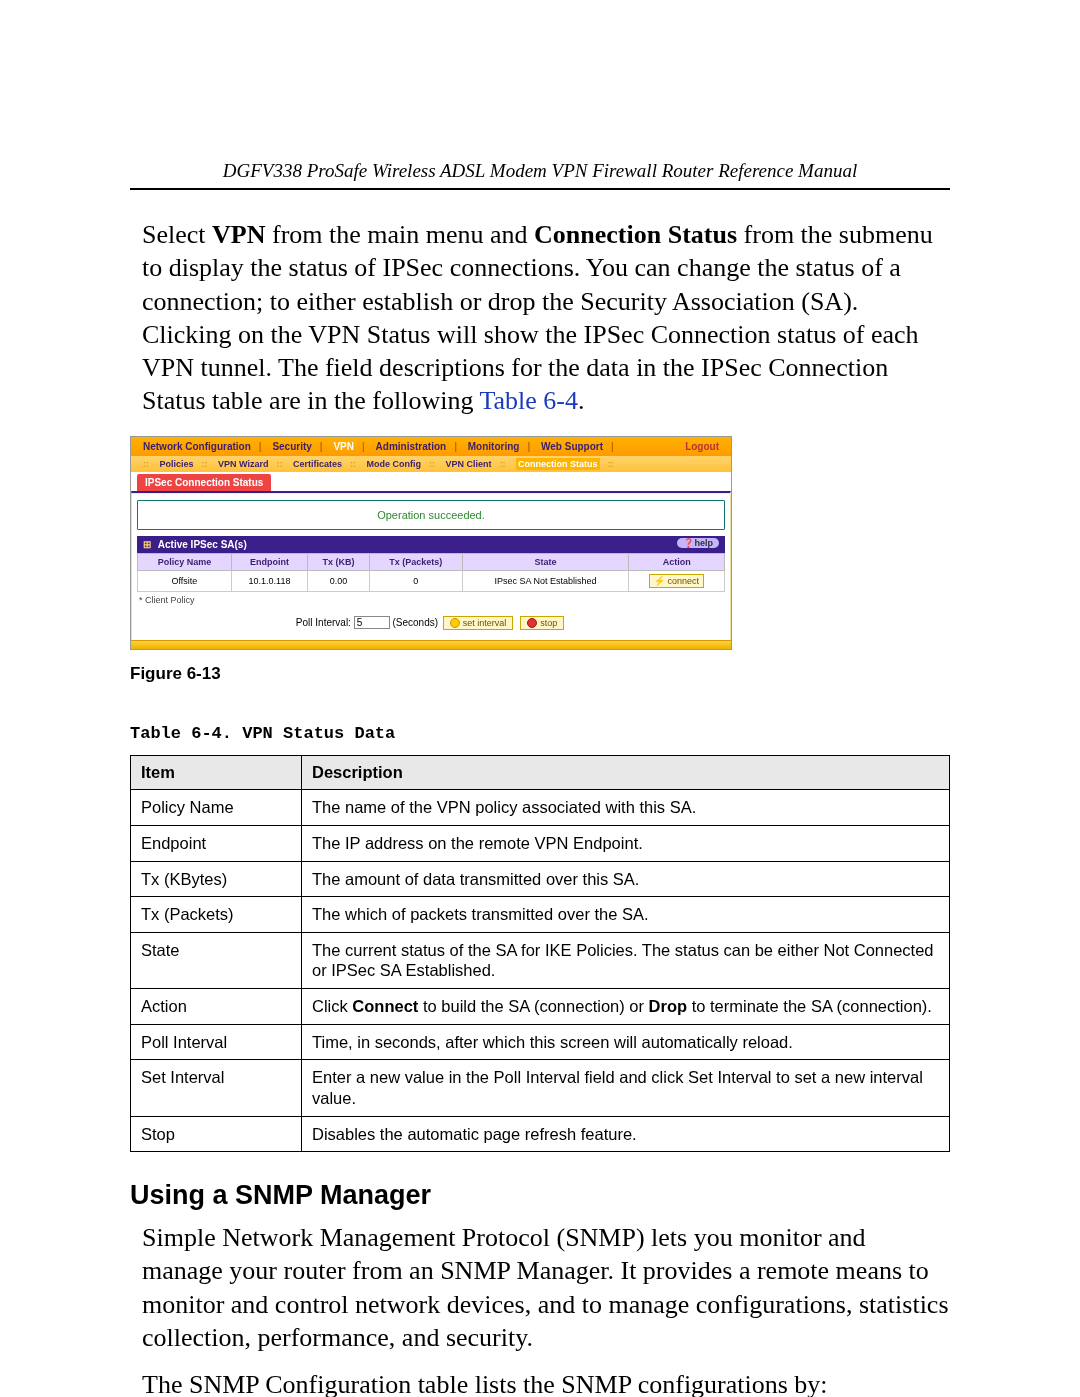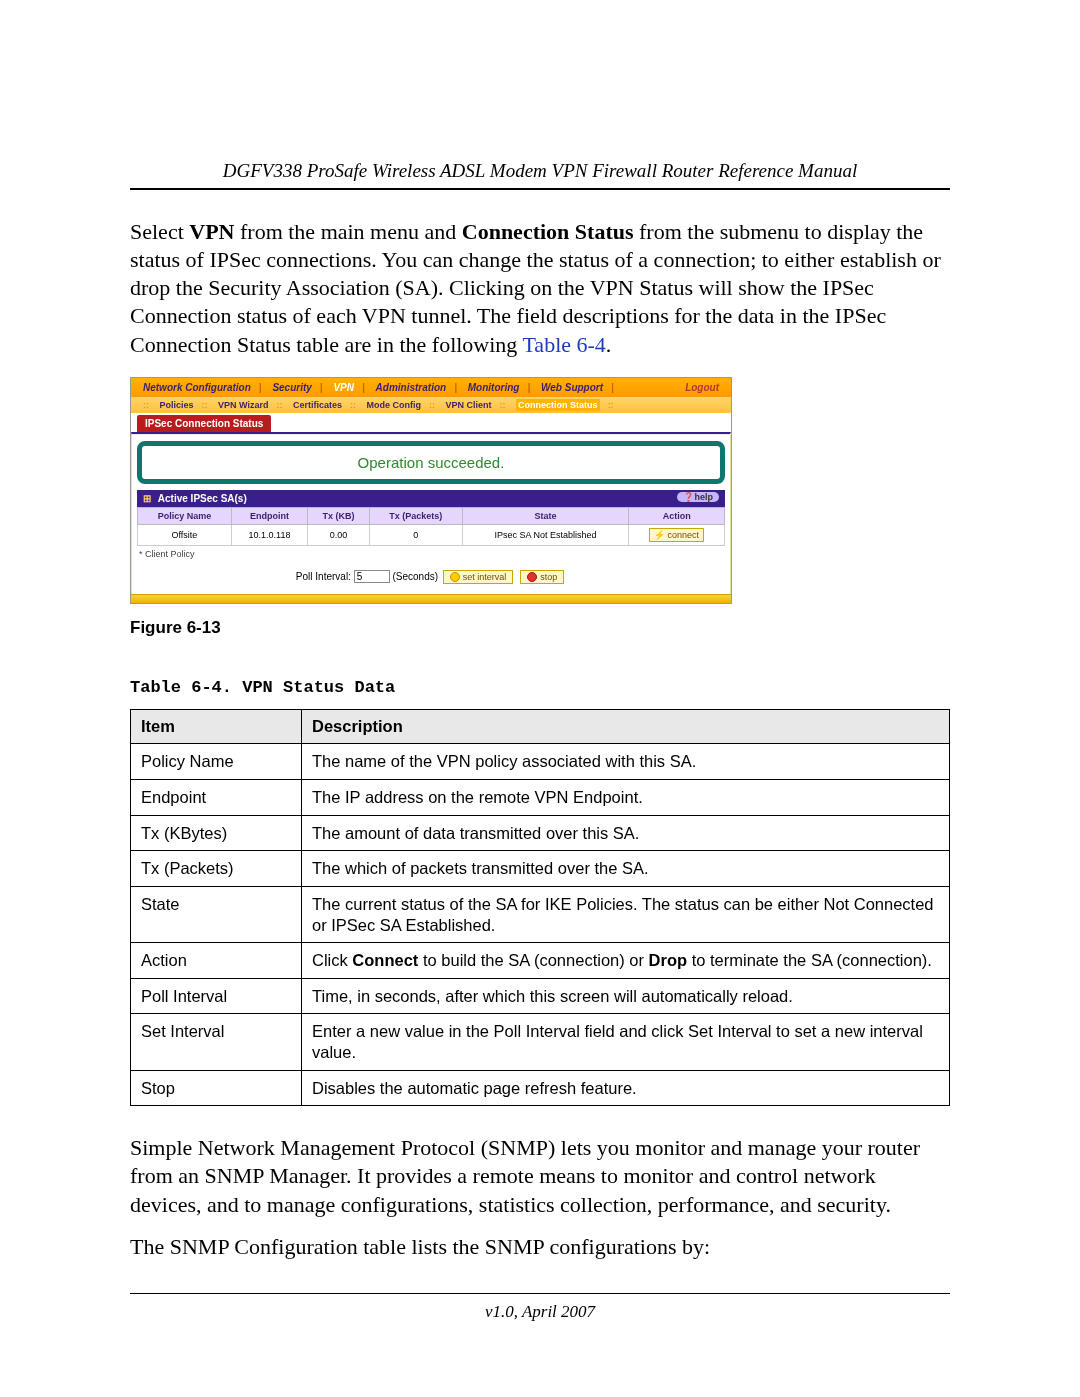--- a/index.html
+++ b/index.html
@@ -18,23 +18,23 @@
     font-style: italic;
     font-size: 19px;
     margin-bottom: 6px;
   }
   .hr-thick {
     border: none;
     border-top: 2px solid #000;
     margin: 0 0 28px 0;
   }
   .body-text {
-    font-size: 22px;
+    font-size: 26px;
     line-height: 1.28;
-    margin: 0 0 10px 0;
+    margin: 0 0 10px 12px;
   }
   .link {
     color: #1a3bbb;
   }
 
   
   .figure-wrap {
     margin: 18px 0 14px 0;
   }
   .ss {
@@ -45,60 +45,60 @@
     box-shadow: 0 0 0 1px #e8dfa0 inset;
   }
   .ss-topbar {
     background: linear-gradient(#ffb100, #ff9b00);
     padding: 4px 8px;
     color: #3a1e6f;
     font-weight: bold;
     white-space: nowrap;
     overflow: hidden;
   }
-  .ss-topbar span { margin: 0 4px; color:#3a1e6f;font-style:italic; }
+  .ss-topbar span { margin: 0 4px; color:#3a1e6f; }
   .ss-topbar .sep { color:#c06a00; }
   .ss-topbar .active { color:#fff; }
   .ss-topbar .logout { color:#b33; float:right;}
   .ss-subbar {
     background: linear-gradient(#ffd36b,#ffc23a);
     padding: 3px 8px;
     color: #3a1e6f;
     font-weight: bold;
     font-size: 9px;
     white-space: nowrap;
   }
   .ss-subbar span { margin: 0 4px; }
   .ss-subbar .sep { color:#d4a020; }
   .ss-subbar .active { color:#fff; background:#ffb400; padding:1px 2px;}
   .ss-tab {
     background:#fff;
     padding: 2px 0 0 6px;
   }
   .ss-tab-label {
     display:inline-block;
-    background:#b91c1c;
+    background:#ef4444;
     color:#fff;
     font-weight:bold;
     font-size:10px;
     padding:3px 8px;
     border-radius: 2px 2px 0 0;
   }
   .ss-divider {
     border-top:2px solid #3a1e8a;
     margin:0;
   }
   .ss-status {
     text-align:center;
     color:#2e8a2e;
     padding:8px 0;
-    font-size:15px;
-    border:5px solid #0f766e;
+    font-size:11px;
+    border:1px solid #0f766e;
     margin:6px;
-    border-radius:8px;
+    border-radius:1px;
   }
   .ss-section-head {
     background:#3a1e8a;
     color:#fff;
     padding:3px 6px;
     font-weight:bold;
     position:relative;
     margin:0 6px;
     font-size:10px;
   }
@@ -350,20 +350,21 @@
           <td>Set Interval</td>
           <td>Enter a new value in the Poll Interval field and click Set Interval to set a new interval value.</td>
         </tr>
     <tr>
           <td>Stop</td>
           <td>Disables the automatic page refresh feature.</td>
         </tr>
   </tbody>
     </table>
 
+  <h2 class="section">Using a SNMP Manager</h2>
 
   <p class="body-text">Simple Network Management Protocol (SNMP) lets you monitor and manage your router from an SNMP Manager. It provides a remote means to monitor and control network devices, and to manage configurations, statistics collection, performance, and security.</p>
   <p class="body-text" style="margin-top:14px;">The SNMP Configuration table lists the SNMP configurations by:</p>
 
   <hr class="footer-hr">
   <div class="footer-version">v1.0, April 2007</div>
 
 </div>
 
 </body></html>

